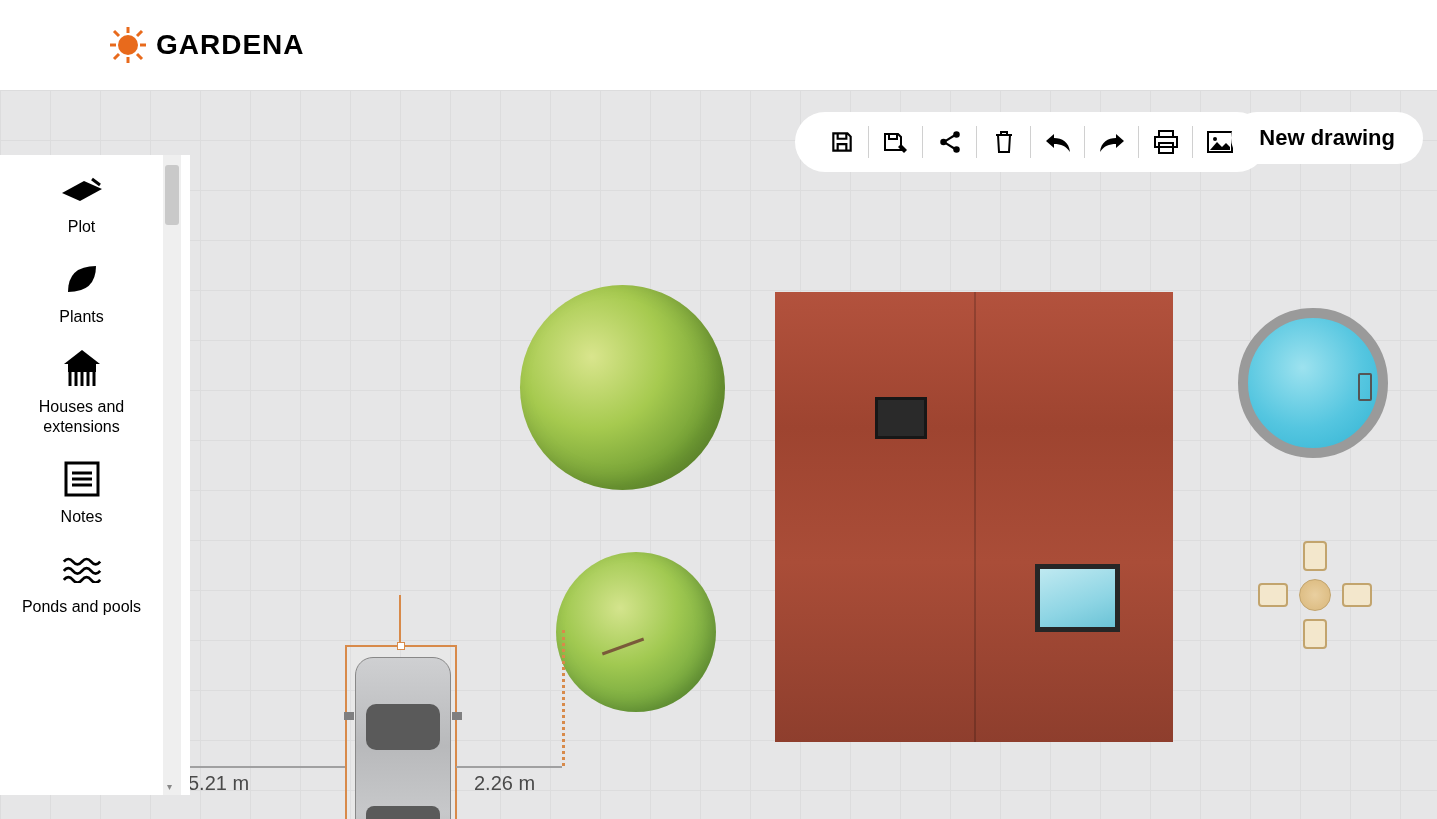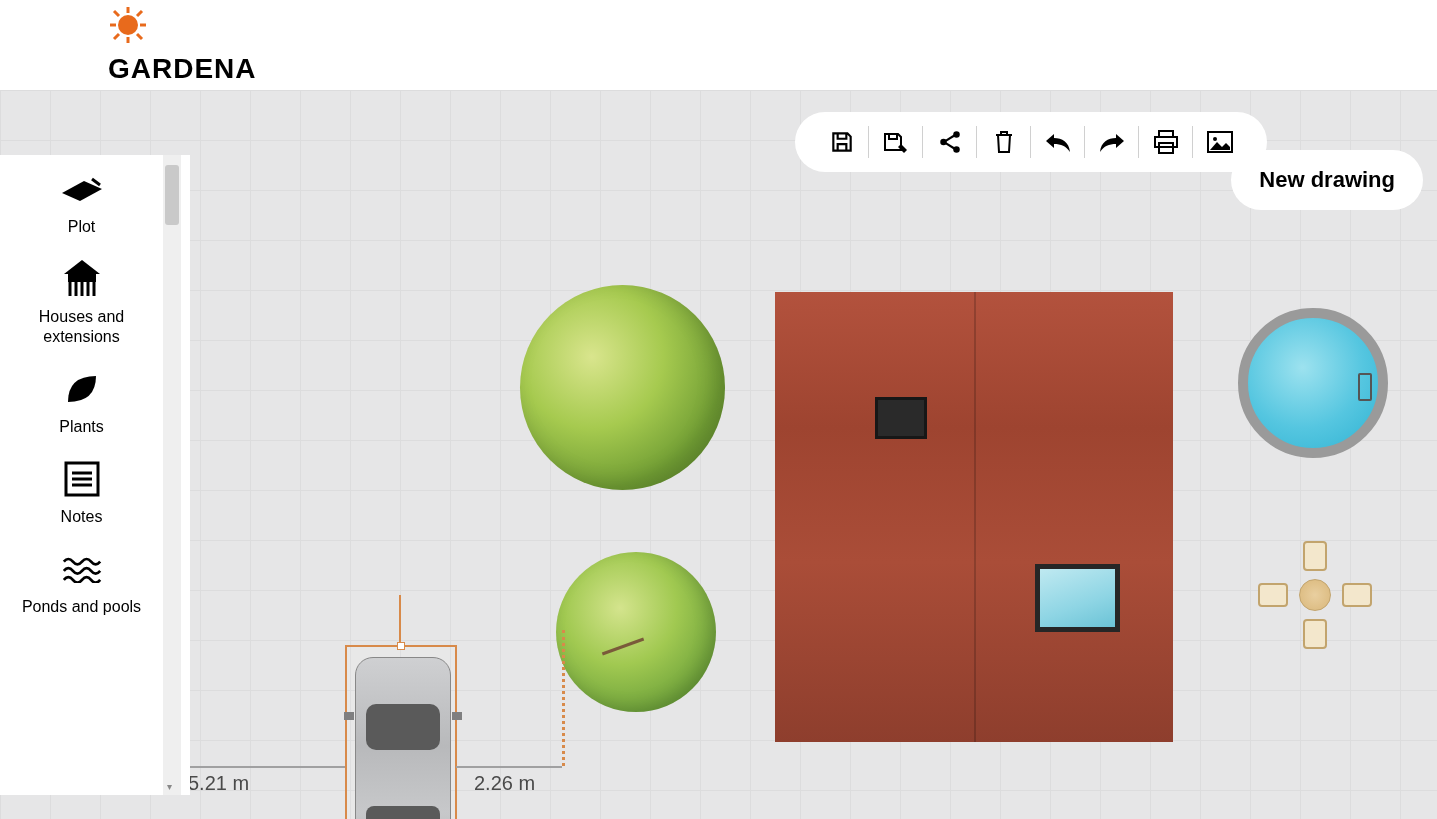--- a/index.html
+++ b/index.html
@@ -1,36 +1,36 @@
 <!DOCTYPE html>
 <html><head>
 <meta charset="utf-8">
 <style>
   *{box-sizing:border-box;margin:0;padding:0;font-family:Arial,Helvetica,sans-serif;}
   html,body{width:1437px;height:819px;overflow:hidden;background:#fff;}
   .header{height:90px;background:#fff;display:flex;align-items:center;padding-left:108px;}
-  .logo{display:flex;gap:8px;flex-direction:column;}
+  .logo{display:flex;align-items:center;gap:8px;}
   .logo-text{font-size:28px;font-weight:900;letter-spacing:1px;color:#000;}
   .canvas-area{width:1437px;height:729px;position:absolute;top:90px;left:0;
     background-color:#e6e6e7;
     background-image:linear-gradient(#dcdcdd 1px,transparent 1px),linear-gradient(90deg,#dcdcdd 1px,transparent 1px);
     background-size:50px 50px;
   }
   .palette{position:absolute;top:155px;left:0;width:190px;height:640px;background:#fff;display:flex;}
   .palette-inner{width:163px;height:100%;overflow:auto;}
   .palette-scroll{width:18px;background:#efefef;position:relative;}
   .palette-thumb{position:absolute;top:10px;left:2px;width:14px;height:60px;background:#c9c9c9;border-radius:3px;}
   .palette-arrow{position:absolute;bottom:4px;left:4px;width:10px;height:10px;color:#888;font-size:10px;}
   .pal-item{display:flex;flex-direction:column;align-items:center;padding:14px 6px 8px 6px;cursor:pointer;}
   .pal-icon{width:40px;height:40px;display:flex;align-items:center;justify-content:center;margin-bottom:8px;}
   .pal-label{font-size:16px;text-align:center;line-height:1.25;color:#000;}
   .toolbar{position:absolute;top:112px;left:795px;height:60px;background:#fff;border-radius:30px;display:flex;align-items:center;padding:0 20px;}
   .tool-btn{width:54px;height:40px;display:flex;align-items:center;justify-content:center;position:relative;cursor:pointer;}
   .tool-btn:not(:last-child)::after{content:"";position:absolute;right:0;top:4px;width:1px;height:32px;background:#d0d0d0;}
-  .new-drawing{position:absolute;top:112px;right:14px;height:60px;background:#fff;border-radius:30px;border:none;padding:0 28px;font-size:22px;font-weight:900;cursor:pointer;margin-top:38px;}
+  .new-drawing{position:absolute;top:112px;right:14px;height:52px;background:#fff;border-radius:30px;border:none;padding:0 28px;font-size:22px;font-weight:900;cursor:pointer;}
   .obj{position:absolute;}
   .tree{border-radius:50%;}
   .tree1{top:195px;left:520px;width:205px;height:205px;background:radial-gradient(circle at 35% 35%,#d9e58d 0%,#a6ca4f 38%,#719e34 70%,#5d8a2e 100%);}
   .tree1::after{content:"";position:absolute;inset:0;border-radius:50%;box-shadow:inset -8px -6px 20px rgba(0,0,0,.15);}
   .tree2{top:462px;left:556px;width:160px;height:160px;background:radial-gradient(circle at 40% 35%,#d4e48d 0%,#a1c951 40%,#6fa33b 75%,#5a8d30 100%);}
   .tree2::after{content:"";position:absolute;inset:0;border-radius:50%;box-shadow:inset -6px -5px 16px rgba(0,0,0,.15);}
   .tree2 .branch{position:absolute;top:58%;left:28%;width:44px;height:3px;background:#7a5a3a;transform:rotate(-20deg);}
   .house{top:202px;left:775px;width:398px;height:450px;background:linear-gradient(180deg,#b3523d 0%,#9e4430 30%,#aa4d38 60%,#8e3e2d 100%);}
   .house::before{content:"";position:absolute;left:50%;top:0;width:2px;height:100%;background:rgba(0,0,0,.18);}
   .house .small-win{position:absolute;top:105px;left:100px;width:52px;height:42px;background:#2a2a2a;border:3px solid #171717;}
@@ -131,40 +131,40 @@
         <svg width="40" height="28" viewBox="0 0 40 28">
             <polygon points="0,18 22,6 40,14 18,26" fill="#000"></polygon>
             <line x1="30" y1="4" x2="38" y2="10" stroke="#000" stroke-width="3"></line>
           </svg>
       </div>
       <span class="pal-label">Plot</span>
     </div>
     <div class="pal-item">
       <div class="pal-icon">
         <svg width="40" height="38" viewBox="0 0 40 38">
+            <path d="M6 32 Q6 6 34 6 Q34 32 6 32 Z" fill="#000"></path>
+          </svg>
+      </div>
+      <span class="pal-label">Plants</span>
+    </div>
+    <div class="pal-item">
+      <div class="pal-icon">
+        <svg width="40" height="38" viewBox="0 0 40 38">
             <polygon points="20,0 38,14 2,14" fill="#000"></polygon>
             <rect x="6" y="14" width="28" height="8" fill="#000"></rect>
             <g stroke="#000" stroke-width="3">
               <line x1="8" y1="22" x2="8" y2="36"></line>
               <line x1="14" y1="22" x2="14" y2="36"></line>
               <line x1="20" y1="22" x2="20" y2="36"></line>
               <line x1="26" y1="22" x2="26" y2="36"></line>
               <line x1="32" y1="22" x2="32" y2="36"></line>
             </g>
           </svg>
       </div>
       <span class="pal-label">Houses and extensions</span>
-    </div>
-    <div class="pal-item">
-      <div class="pal-icon">
-        <svg width="40" height="38" viewBox="0 0 40 38">
-            <path d="M6 32 Q6 6 34 6 Q34 32 6 32 Z" fill="#000"></path>
-          </svg>
-      </div>
-      <span class="pal-label">Plants</span>
     </div>
     <div class="pal-item">
       <div class="pal-icon">
         <svg width="36" height="36" viewBox="0 0 36 36">
             <rect x="2" y="2" width="32" height="32" fill="none" stroke="#000" stroke-width="3"></rect>
             <line x1="8" y1="12" x2="28" y2="12" stroke="#000" stroke-width="3"></line>
             <line x1="8" y1="18" x2="28" y2="18" stroke="#000" stroke-width="3"></line>
             <line x1="8" y1="24" x2="28" y2="24" stroke="#000" stroke-width="3"></line>
           </svg>
       </div>

